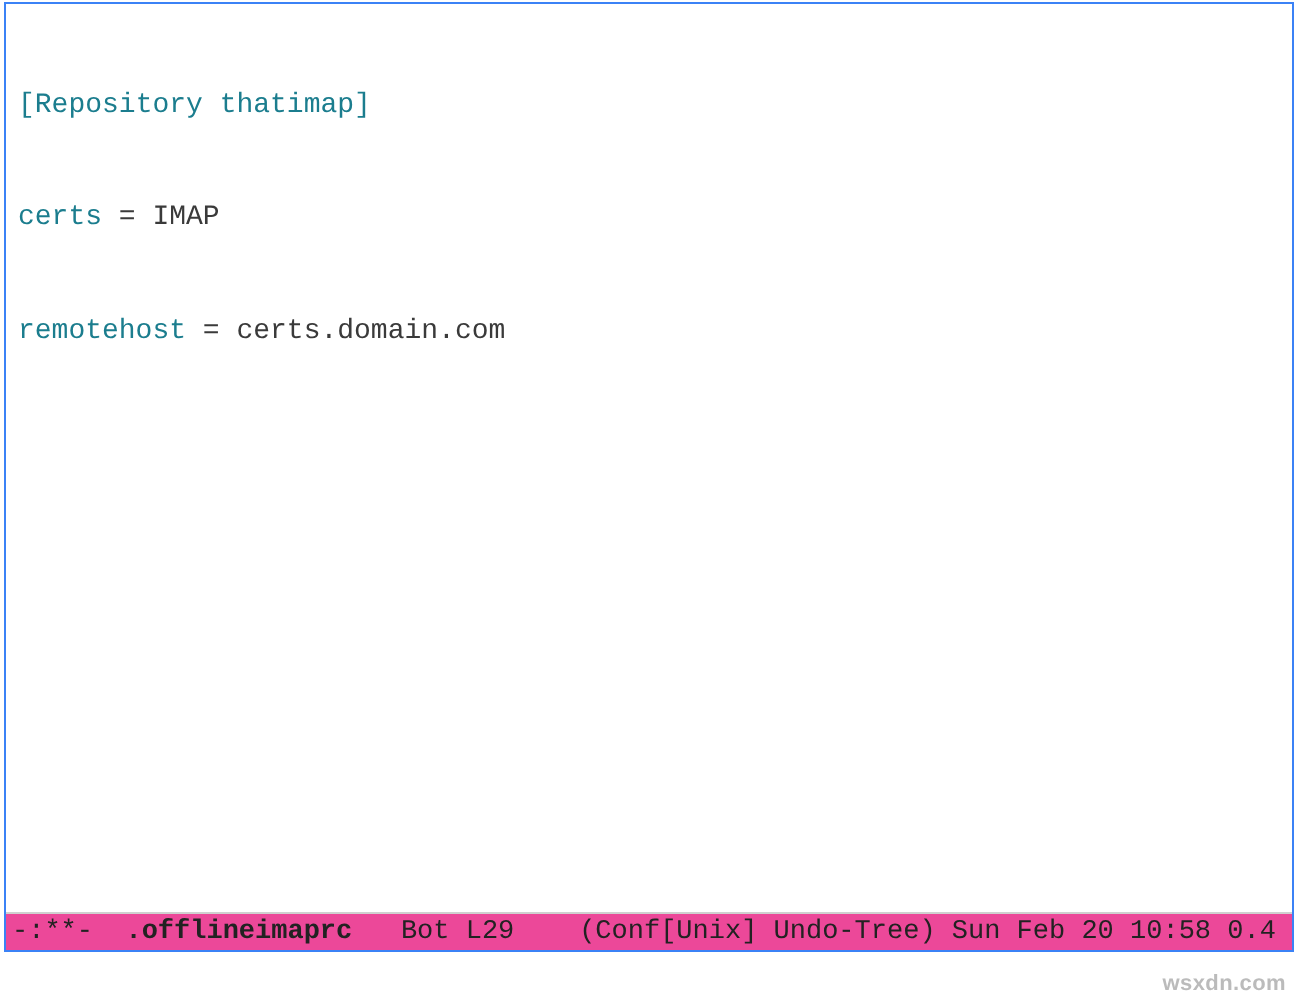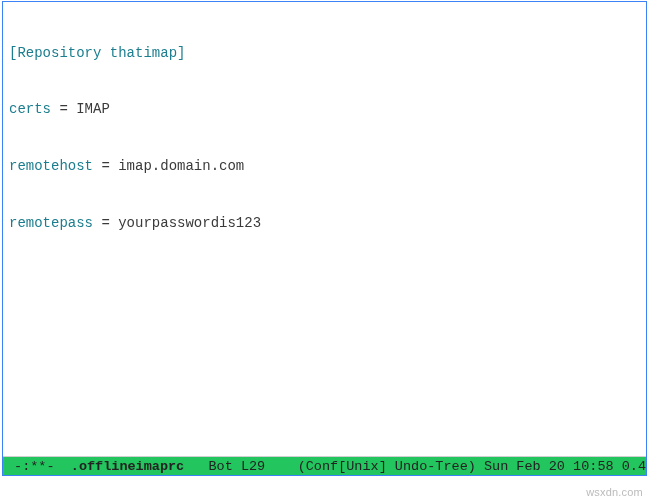--- a/index.html
+++ b/index.html
@@ -57,50 +57,49 @@
     }
     .cursor-box {
       display: inline-block;
       width: 8px;
       height: 15px;
       border: 1px solid #000000;
       vertical-align: text-bottom;
       margin-left: -1px;
     }
     .modeline {
-      background: #22c55e;
+      background: #ec4899;
       height: 19px;
       font-size: 13.5px;
       line-height: 19px;
       white-space: pre;
       overflow: hidden;
       color: #222222;
       border-top: 1px solid #d0d0d0;
       padding-left: 3px;
-      text-align: right;
     }
     .modeline .filename {
       font-weight: bold;
     }
     .watermark {
       position: absolute;
       right: 6px;
       bottom: 5px;
       font-family: Arial, sans-serif;
       font-size: 11px;
       color: #bbbbbb;
       letter-spacing: 0.2px;
+      font-weight: bold;
     }
   </style>
 </head>
 <body>
 
 <div class="editor-frame">
   <div class="editor-content">
     <span class="line"><span class="bracket">[</span><span class="keyword">Repository thatimap</span><span class="bracket">]</span></span>
     <span class="line"><span class="keyword">certs</span><span class="text"> = IMAP</span></span>
-    <span class="line"><span class="keyword">remotehost</span><span class="text"> = imap.domain.com</span></span>
-    <span class="line"><span class="keyword">remotepass</span><span class="text"> = yourpasswordis123</span></span>
+    <span class="line"><span class="keyword">remotehost</span><span class="text"> = certs.domain.com</span></span>
   </div>
   <div class="modeline"><span>-:**-  </span><span class="filename">.offlineimaprc</span><span>   Bot L29    </span><span>(Conf[Unix] Undo-Tree)</span><span> Sun Feb 20 10:58 0.4</span></div>
 </div>
 
 <div class="watermark">wsxdn.com</div>
 
 </body></html>

